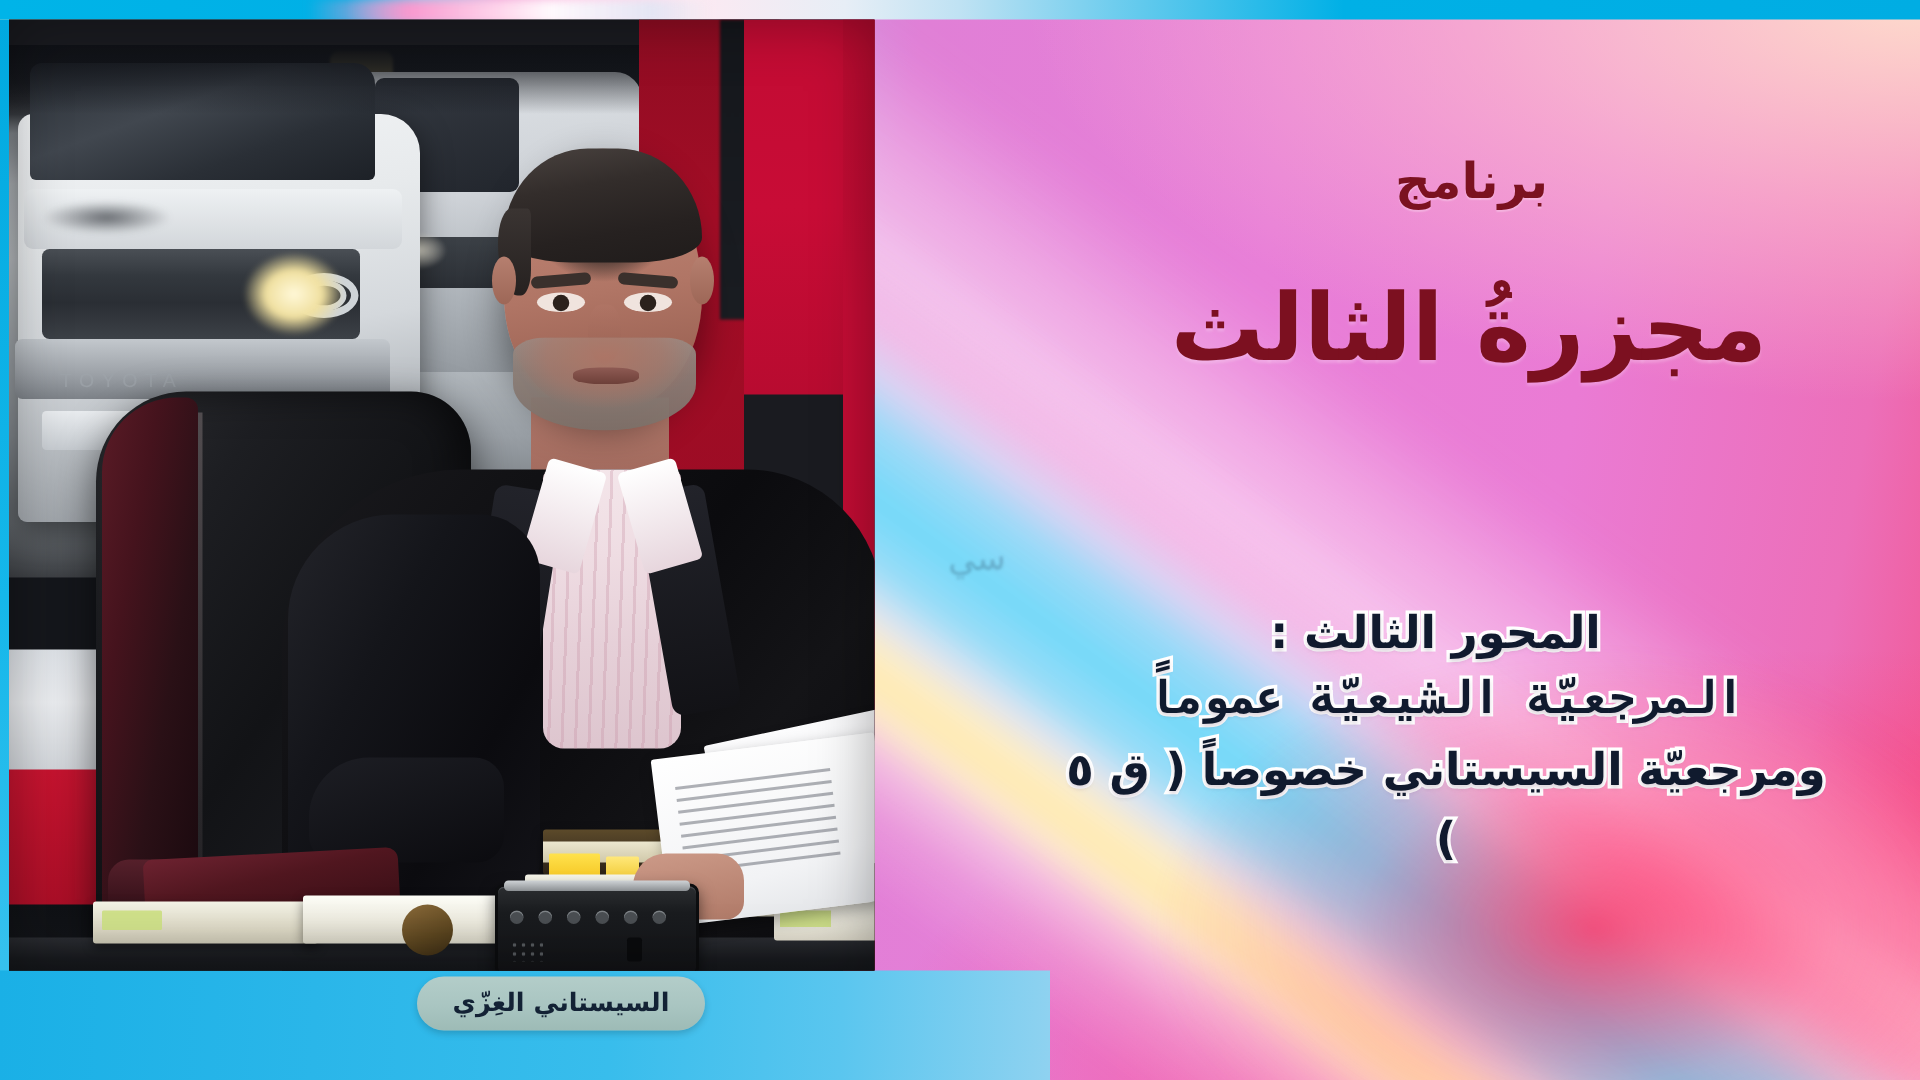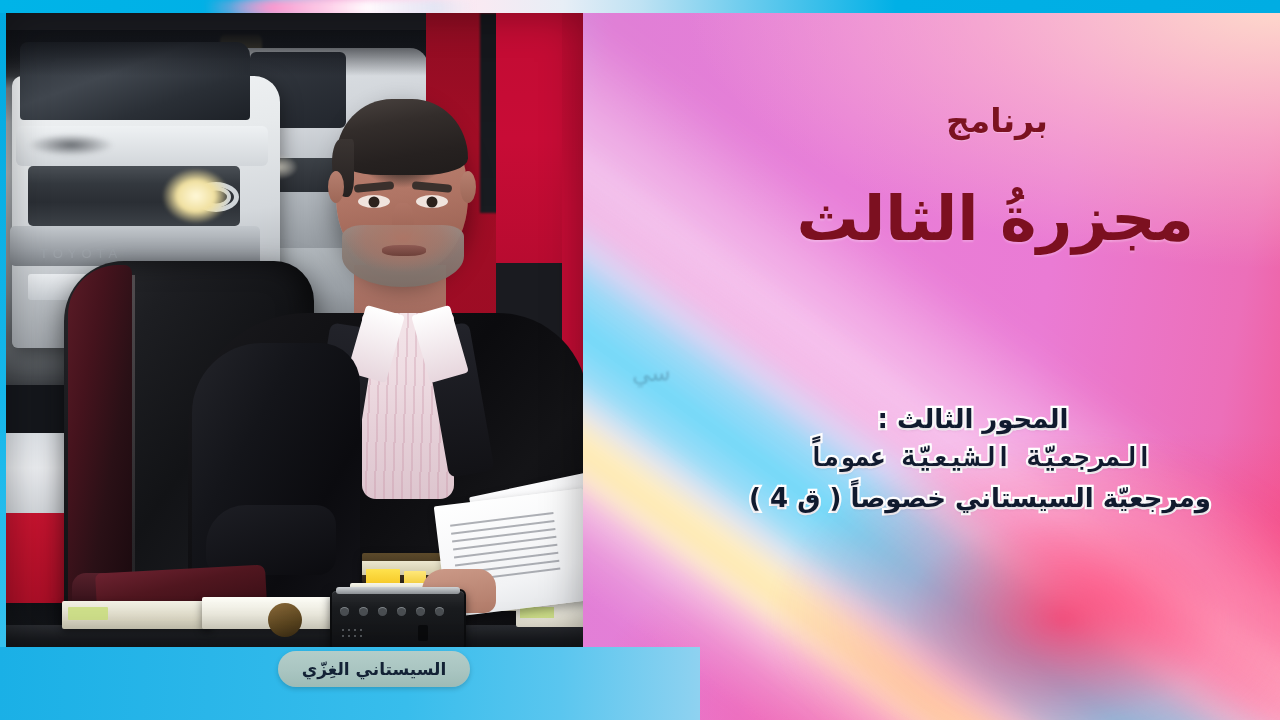--- a/index.html
+++ b/index.html
@@ -414,21 +414,21 @@
 
   
   .frame-left{position:absolute;left:0;top:13px;width:6px;height:700px;background:linear-gradient(180deg,#00a9e0,#15b7ea 55%,#3fc4ef);}
   .frame-bottomband{
     position:absolute;left:0;top:647px;width:700px;height:73px;
     background:linear-gradient(92deg,#1ab0e6 0%,#2ab6e9 30%,#38bdec 58%,#5ac6ef 80%,#8fd2f0 100%);
   }
 
   
   .titles{
-    position:absolute;right:0;top:0;width:592px;height:720px;
+    position:absolute;right:16px;top:0;width:592px;height:720px;
     direction:rtl;text-align:center;pointer-events:none;
   }
   .t-kicker{
     position:absolute;right:232px;top:104px;
     font-size:33px;font-weight:700;color:#7b1220;
     letter-spacing:0;line-height:1;
     text-shadow:0 1px 1px rgba(255,255,255,.28);
   }
   .t-main{
     position:absolute;right:86px;top:186px;
@@ -437,21 +437,21 @@
     text-shadow:0 2px 2px rgba(255,255,255,.22);
   }
   .t-ep{
     position:absolute;right:156px;top:306px;
     font-size:40px;font-weight:700;color:#7c1020;
     line-height:1.1;
     text-shadow:0 1px 1px rgba(255,255,255,.25);
   }
   .t-sub{
     position:absolute;right:40px;top:400px;width:520px;
-    font-size:26px;font-weight:700;color:#101a2e;line-height:1.52;
+    font-size:30px;font-weight:700;color:#101a2e;line-height:1.52;
     -webkit-text-stroke:4.5px #ffffff;
     paint-order:stroke fill;
     text-shadow:0 2px 3px rgba(120,90,120,.25);
   }
   .t-sub .l1{display:block;padding-right:14px;}
   .t-sub .l2{display:block;font-family:Liberation Mono, monospace;}
   .t-sub .l3{display:block;}
 
   
   .namepill{
@@ -594,21 +594,21 @@
 
     <div class="feed-vig"></div>
   </div>
 
   <div class="titles">
     <div class="t-kicker">برنامج</div>
     <div class="t-main">مجزرةُ الثالث</div>
     <div class="t-sub">
       <span class="l1">المحور الثالث :</span>
       <span class="l2">المرجعيّة الشيعيّة عموماً</span>
-      <span class="l3">ومرجعيّة السيستاني خصوصاً ( ق 4 )</span>
+      <span class="l3">ومرجعيّة السيستاني خصوصاً ( ق ٥ )</span>
     </div>
   </div>
 
   <div class="namepill">
     <span>السيستاني الغِزّي</span>
   </div>
 
 </div>
 
 </body></html>

